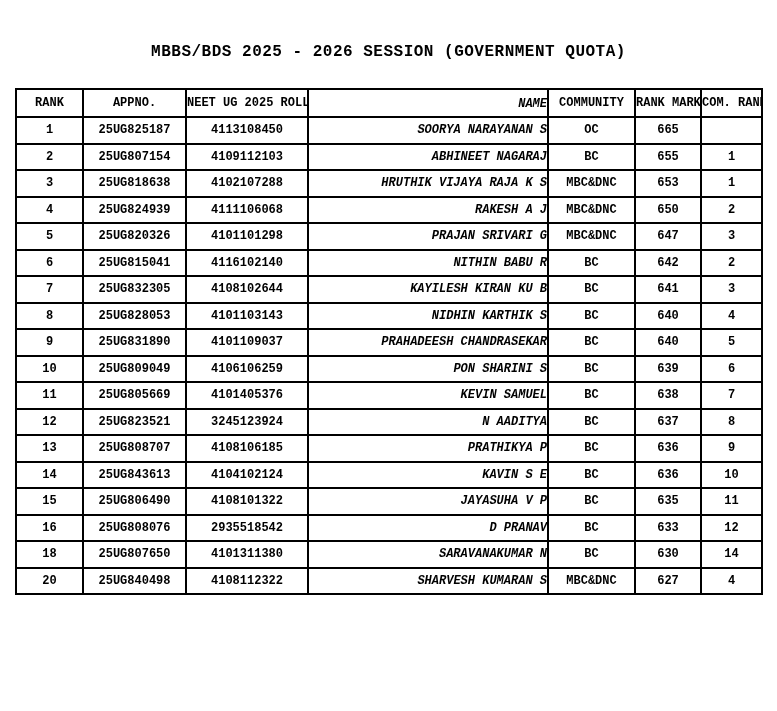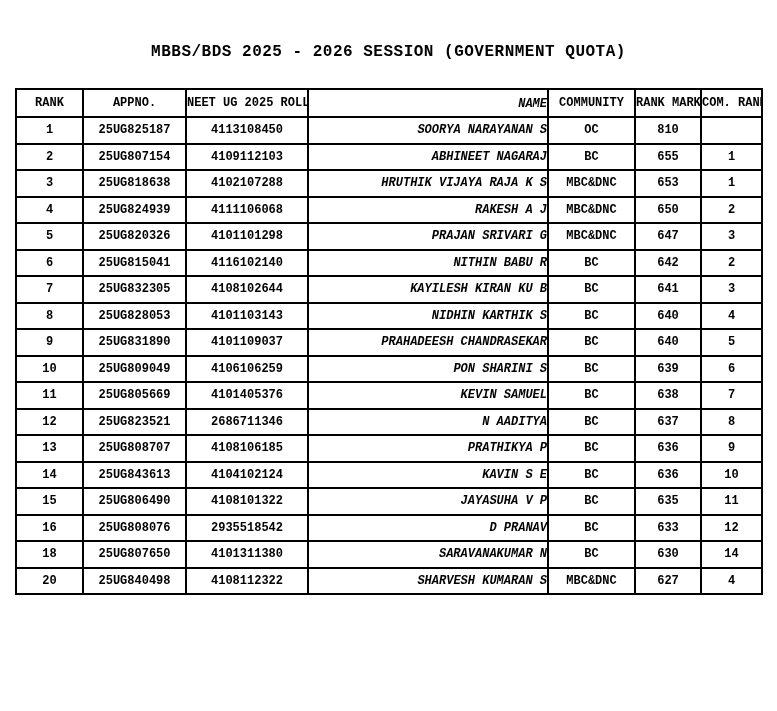--- a/index.html
+++ b/index.html
@@ -81,21 +81,21 @@
 RANK</th>
     </tr>
   </thead>
   <tbody>
       <tr>
         <td>1</td>
         <td>25UG825187</td>
         <td>4113108450</td>
         <td class="col-name">SOORYA NARAYANAN S</td>
         <td>OC</td>
-        <td>810</td>
+        <td>665</td>
         <td></td>
       </tr>
       <tr>
         <td>2</td>
         <td>25UG807154</td>
         <td>4109112103</td>
         <td class="col-name">ABHINEET NAGARAJ</td>
         <td>BC</td>
         <td>655</td>
         <td>1</td>
@@ -177,21 +177,21 @@
         <td>25UG805669</td>
         <td>4101405376</td>
         <td class="col-name">KEVIN SAMUEL</td>
         <td>BC</td>
         <td>638</td>
         <td>7</td>
       </tr>
       <tr>
         <td>12</td>
         <td>25UG823521</td>
-        <td>2686711346</td>
+        <td>3245123924</td>
         <td class="col-name">N AADITYA</td>
         <td>BC</td>
         <td>637</td>
         <td>8</td>
       </tr>
       <tr>
         <td>13</td>
         <td>25UG808707</td>
         <td>4108106185</td>
         <td class="col-name">PRATHIKYA P</td>

